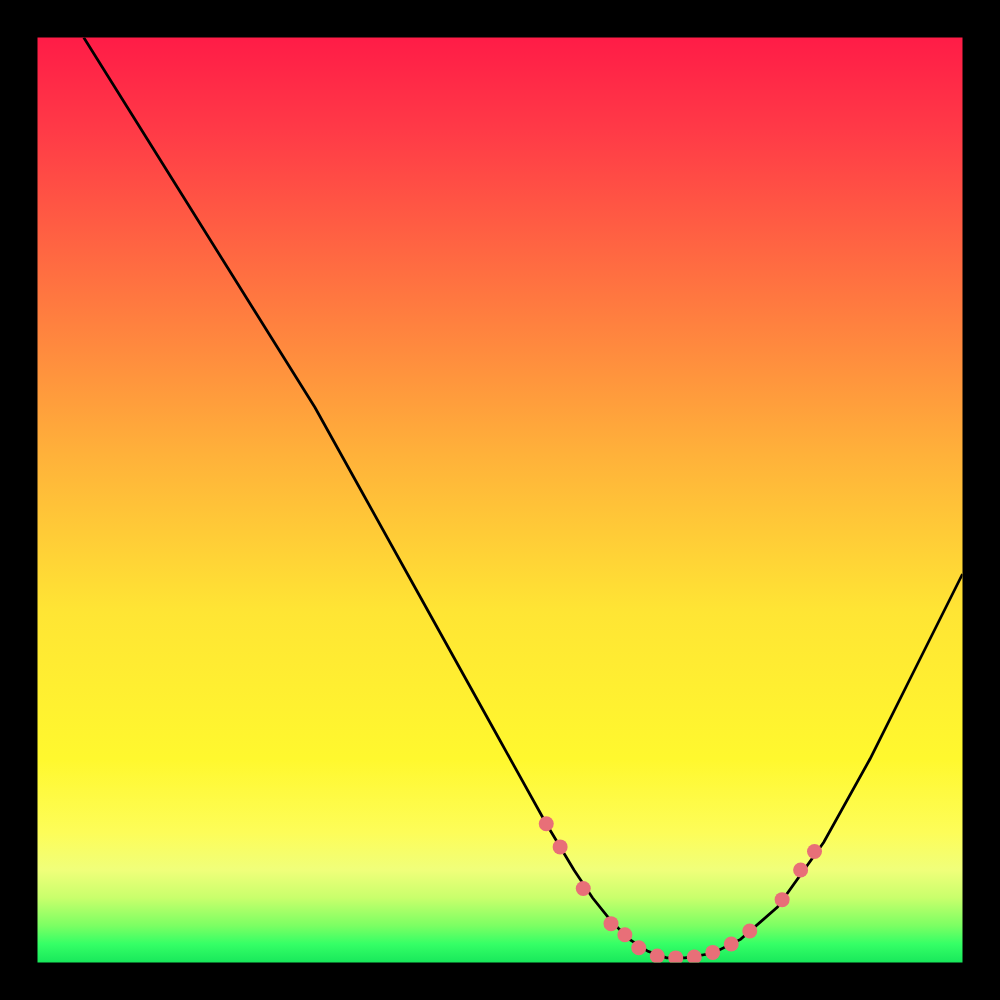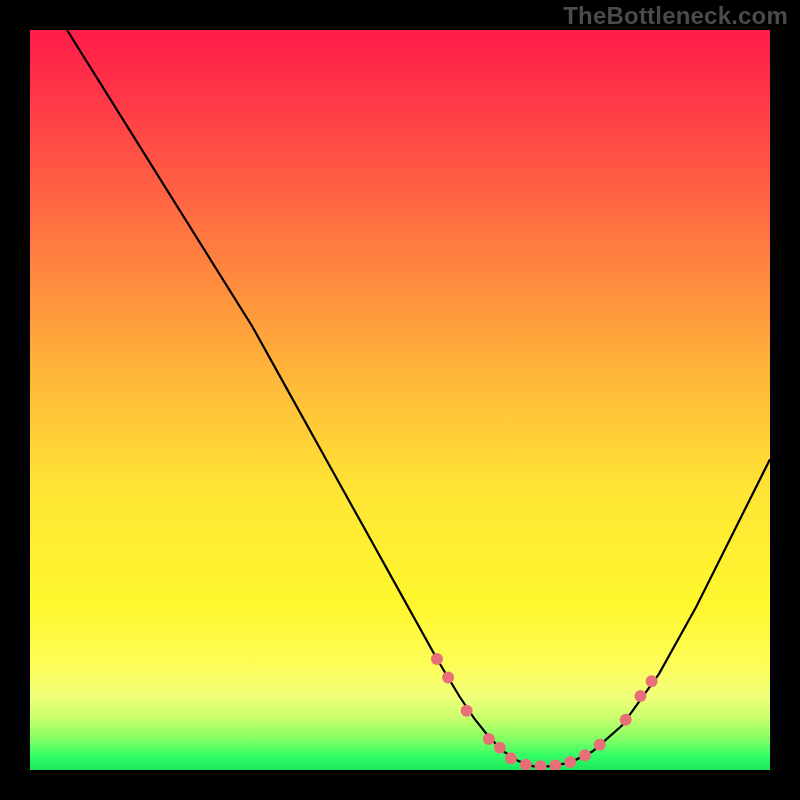--- a/index.html
+++ b/index.html
@@ -54,21 +54,20 @@
     left: 0;
     top: 0;
     width: 740px;
     height: 740px;
     z-index: 3;
   }
 </style>
 </head>
 <body>
 <div class="outer">
-  <div class="watermark">TheBottleneck.com</div>
   <div class="plot">
     <svg class="curve" viewBox="0 0 740 740" preserveAspectRatio="none">
       <path id="curve-path" fill="none" stroke="#000" stroke-width="2.2" d="M37.0 0.0 L74.0 59.2 L111.0 118.4 L148.0 177.6 L185.0 236.8 L222.0 296.0 L259.0 362.6 L296.0 429.2 L333.0 495.8 L370.0 562.4 L407.0 629.0 L429.2 666.0 L444.0 688.2 L458.8 706.7 L473.6 721.5 L488.4 731.1 L503.2 736.3 L518.0 736.3 L540.2 732.6 L562.4 721.5 L592.0 695.6 L629.0 643.8 L666.0 577.2 L703.0 503.2 L740.0 429.2"></path>
       <g id="points">
           <circle cx="407.0" cy="629.0" r="6" fill="#e86f78"></circle>
           <circle cx="418.1" cy="647.5" r="6" fill="#e86f78"></circle>
           <circle cx="436.6" cy="680.8" r="6" fill="#e86f78"></circle>
           <circle cx="458.8" cy="708.9" r="6" fill="#e86f78"></circle>
           <circle cx="469.9" cy="717.8" r="6" fill="#e86f78"></circle>
           <circle cx="481.0" cy="728.2" r="6" fill="#e86f78"></circle>

